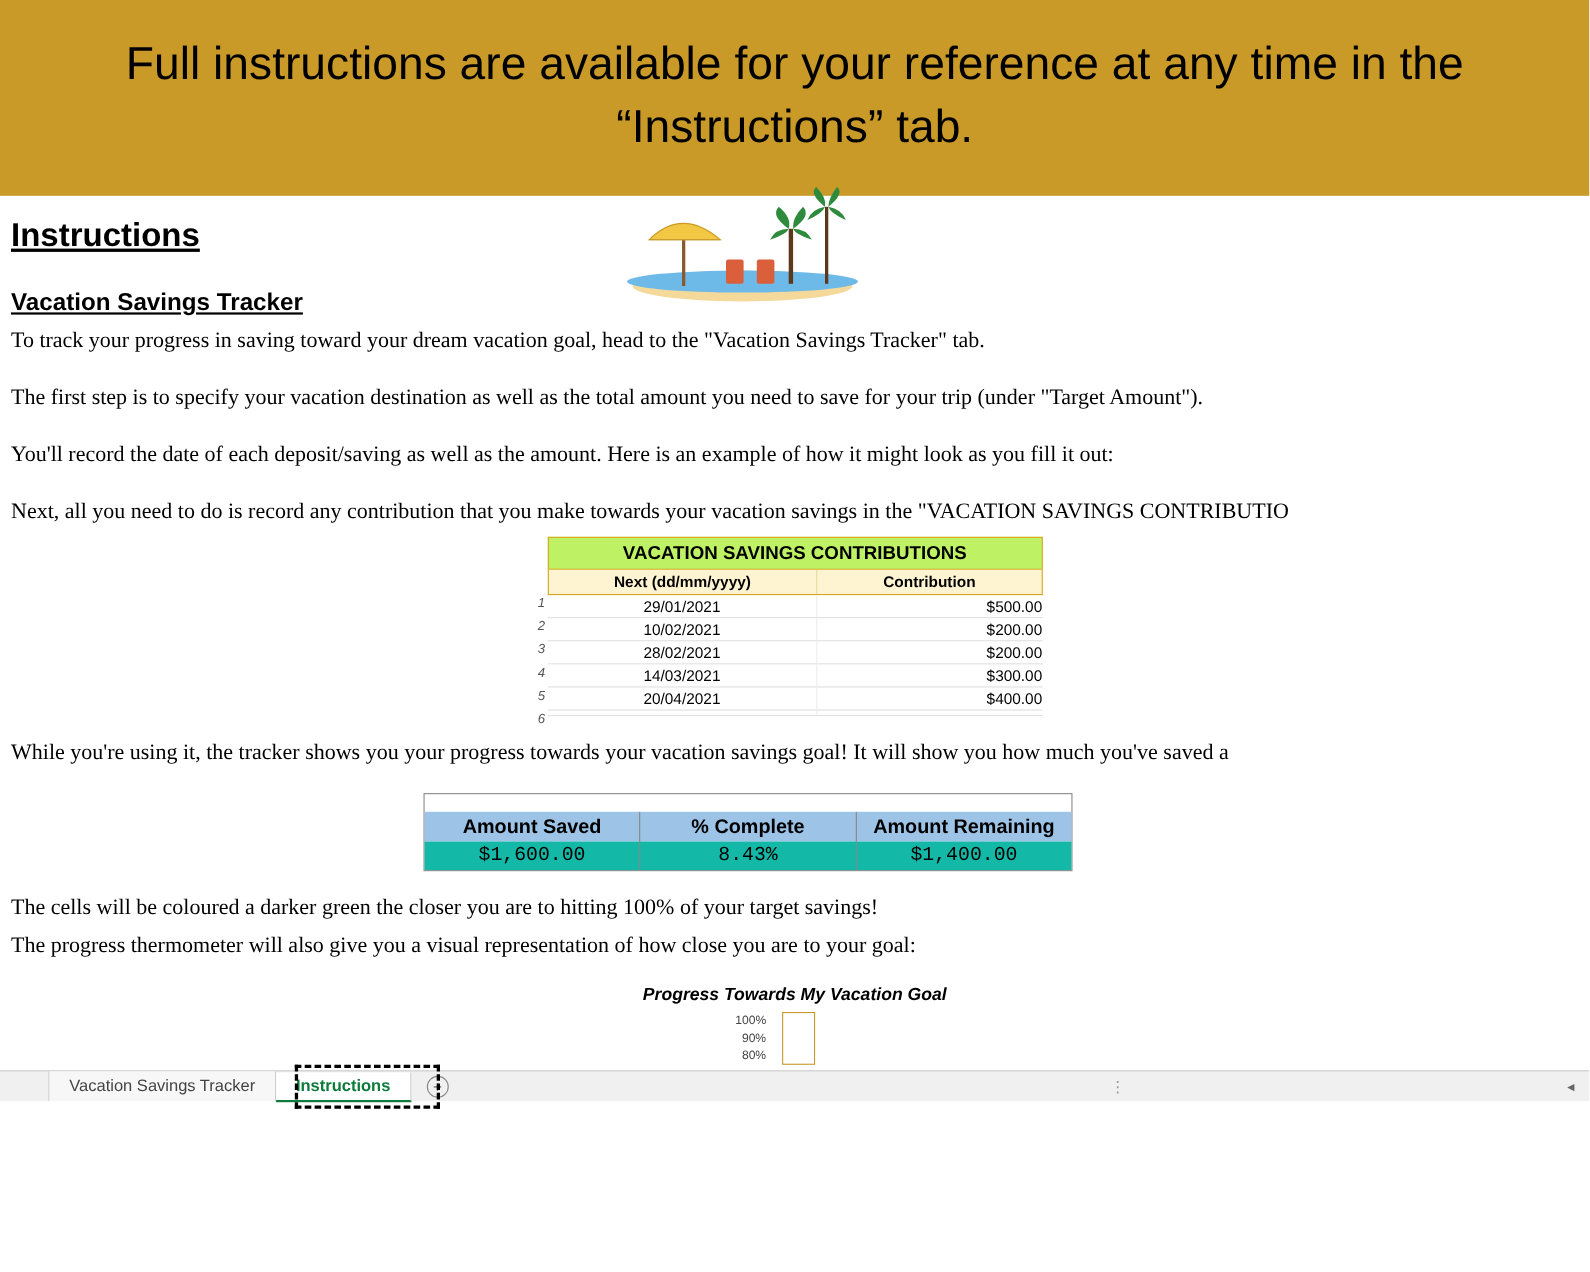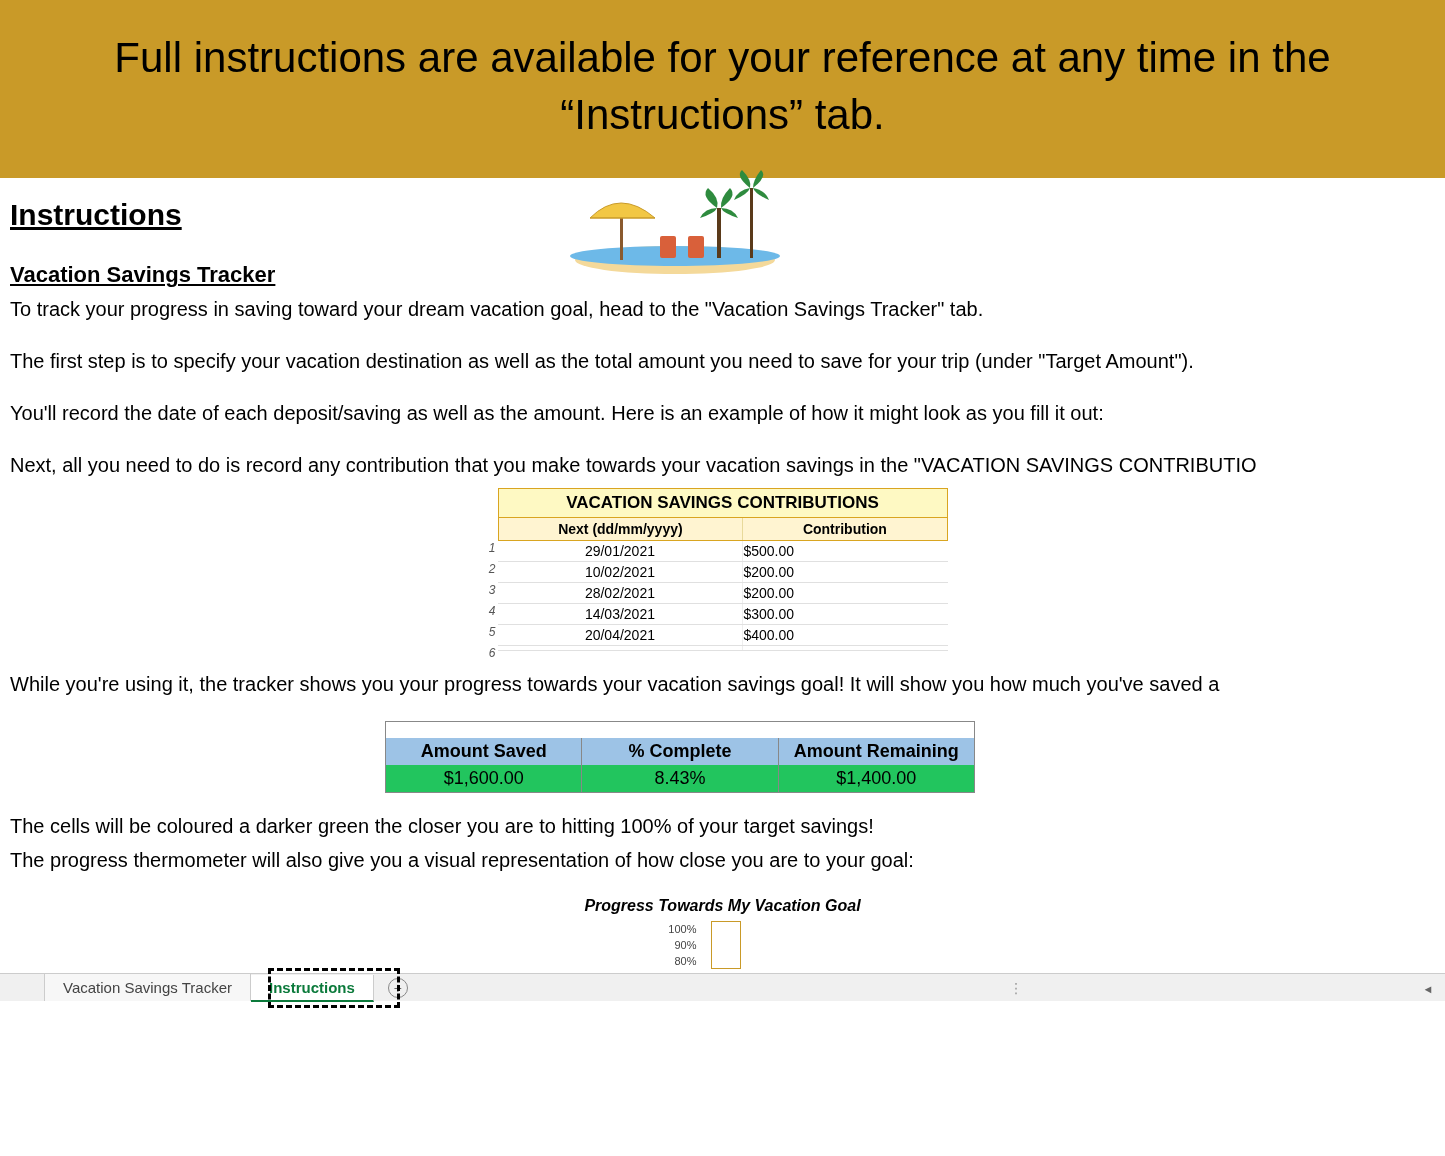--- a/index.html
+++ b/index.html
@@ -47,31 +47,31 @@
     }
     .beach-illust {
       width: 230px;
       height: 110px;
       position: absolute;
       left: 560px;
       top: -10px;
     }
     p.body-text {
       font-size: 20px;
-      font-family: Liberation Sans, sans-serif;
+      font-family: Liberation Serif, serif;
       line-height: 1.5;
       margin-bottom: 22px;
       white-space: nowrap;
     }
     .contrib-table-wrap {
       margin: 8px auto 18px;
       width: 450px;
     }
     .contrib-title {
-      background: #fef9c3;
+      background: #bef264;
       border: 1px solid #d9a520;
       text-align: center;
       font-weight: 700;
       font-size: 17px;
       padding: 4px 0;
       font-family: Arial, sans-serif;
     }
     .contrib-header {
       display: flex;
       background: #fff4d1;
@@ -95,21 +95,21 @@
     .contrib-row .idx {
       position: absolute;
       left: -20px;
       width: 18px;
       text-align: right;
       font-style: italic;
       font-size: 12px;
       color: #555;
     }
     .contrib-row .date { flex: 1.2; text-align: center; padding: 2px 0; border-right: 1px solid #eee; }
-    .contrib-row .amt { flex: 1; text-align: left; padding: 2px 0; }
+    .contrib-row .amt { flex: 1; text-align: right; padding: 2px 0; }
     .summary-wrap {
       width: 590px;
       margin: 10px 0 18px 375px;
       border: 1px solid #888;
     }
     .summary-head {
       display: flex;
       background: #9dc3e6;
       font-weight: 700;
       font-size: 18px;
@@ -118,23 +118,23 @@
     }
     .summary-head > div, .summary-row > div {
       flex: 1;
       text-align: center;
       padding: 3px 0;
       border-right: 1px solid #888;
     }
     .summary-head > div:last-child, .summary-row > div:last-child { border-right: none; }
     .summary-row {
       display: flex;
-      background: #22c55e;
+      background: #14b8a6;
       font-size: 18px;
-      font-family: Liberation Sans, sans-serif;
+      font-family: Liberation Mono, monospace;
     }
     .progress-title {
       text-align: center;
       font-weight: 700;
       font-style: italic;
       font-size: 16px;
       font-family: Arial,sans-serif;
       margin-top: 14px;
     }
     .chart-area {

